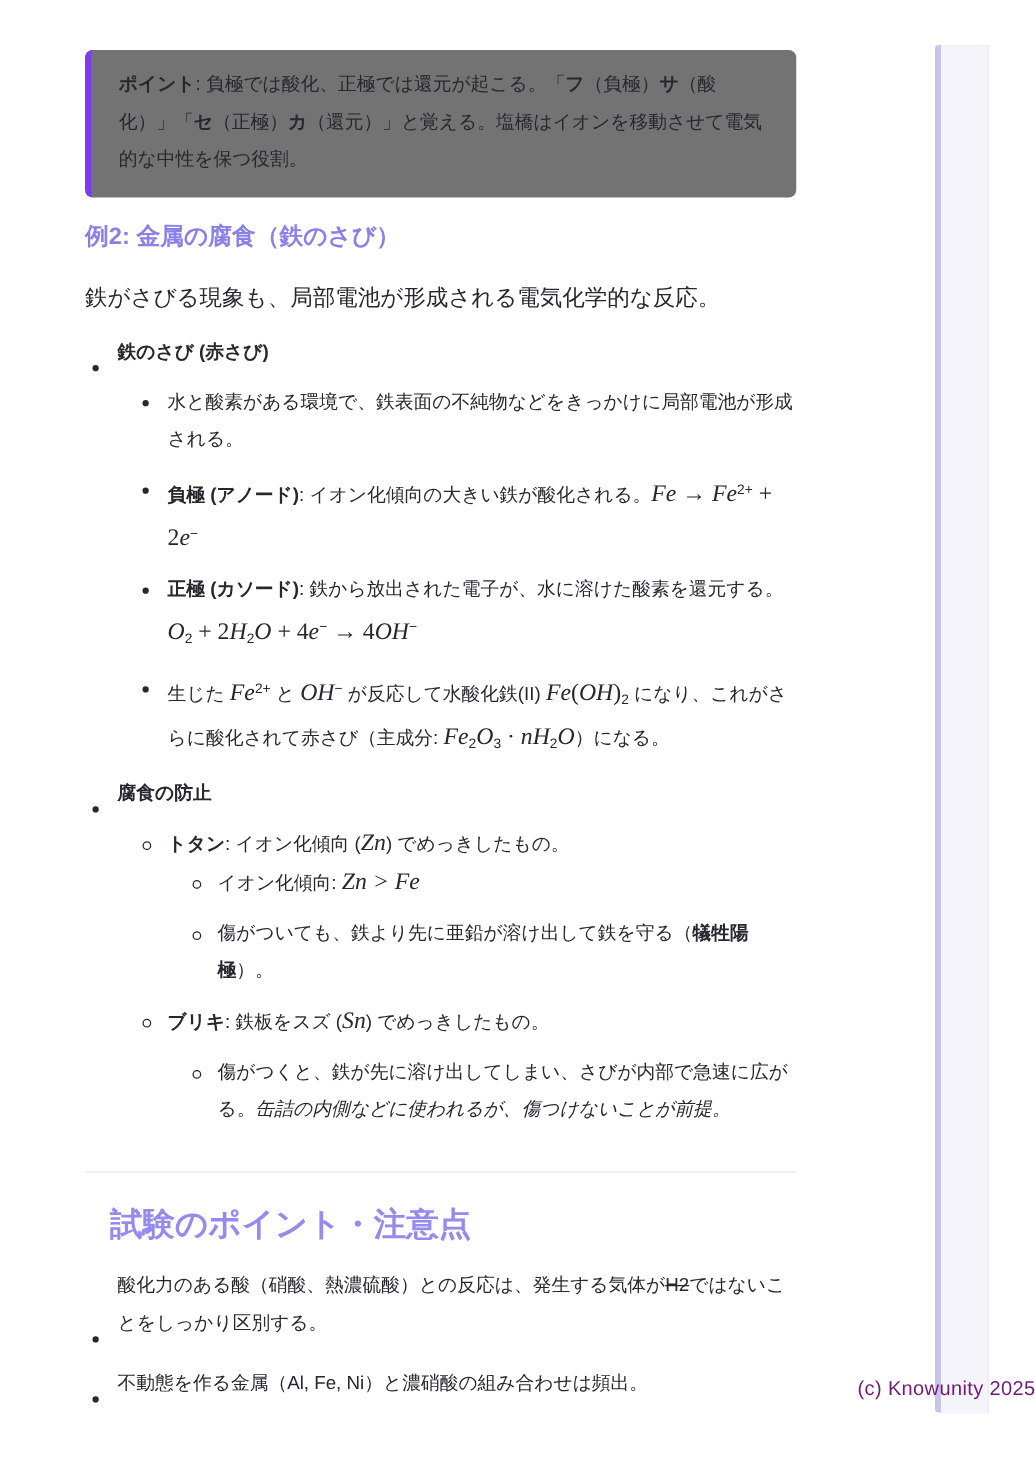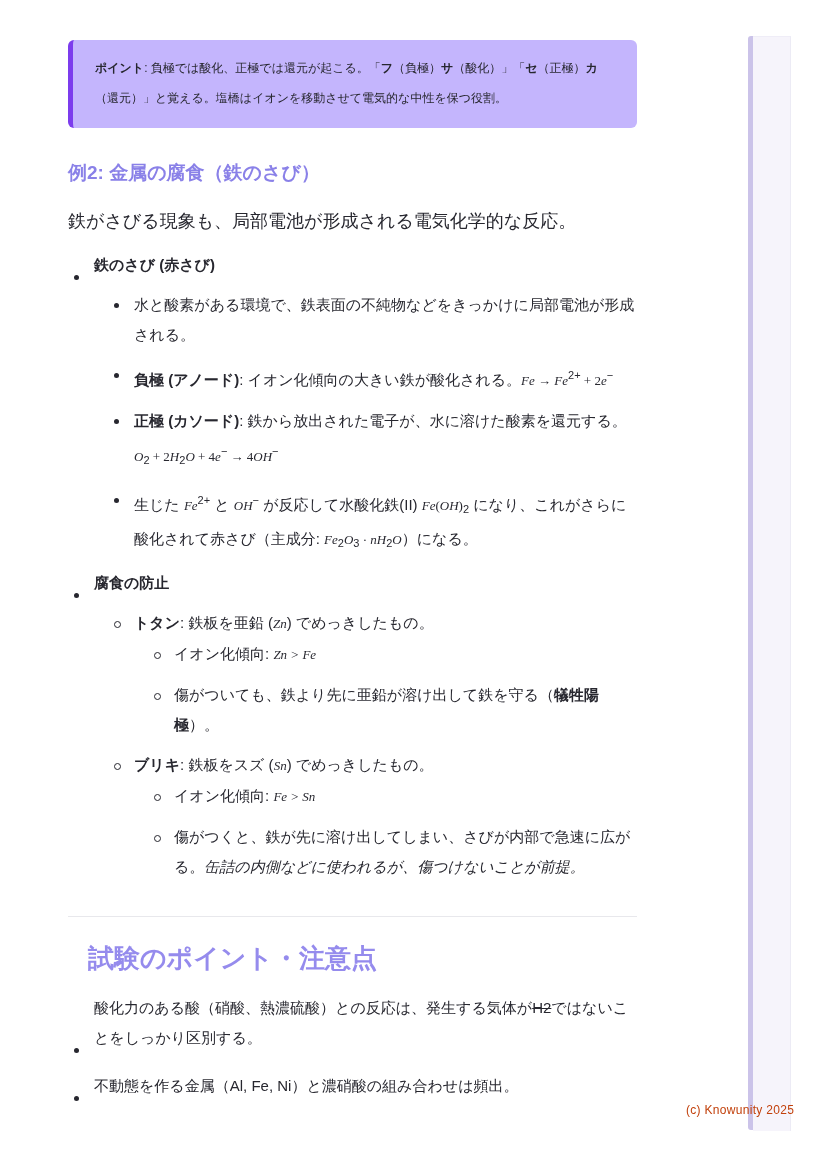--- a/index.html
+++ b/index.html
@@ -9,30 +9,30 @@
     overflow:hidden;
     font-family:"Liberation Sans","DejaVu Sans",sans-serif;
     color:#27272f;
     -webkit-font-smoothing:antialiased;
   }
   .content{position:absolute;left:68px;top:0;width:569px;}
 
   
   .callout{
     margin-top:40px;
-    background:#c4b5fd;
+    background:#737373;
     border-left:5px solid #7c3ced;
     border-radius:6px;
     padding:13px 24px 15px 22px;
-    font-size:12px;line-height:30px;
+    font-size:15px;line-height:30px;
   }
 
   
   .h3{
-    margin-top:33px;
+    margin-top:20px;
     font-size:19px;font-weight:700;
     color:#8a81e8;line-height:24px;
   }
   .h2{
     margin-top:24px;
     font-size:26px;font-weight:700;
     color:#958bed;line-height:34px;margin-left:20px;
   }
   .para{margin-top:21px;font-size:18px;line-height:30px;}
 
@@ -50,21 +50,21 @@
   }
   .marker.circle::before{
     content:"";width:5px;height:5px;border-radius:50%;
     border:1.2px solid #27272f;background:transparent;box-sizing:content-box;
   }
   .li-text{flex:1;font-size:15px;line-height:30px;}
 
   
   .r-b{font-weight:700;}
   .r-i{font-style:italic;}
-  .r-sf{font-family:"Liberation Serif","DejaVu Serif",serif;font-size:13px;}
+  .r-sf{font-family:"Liberation Serif","DejaVu Serif",serif;font-size:19px;}
   .r-sup{font-size:11px;vertical-align:6px;font-family:inherit;}
   .r-sub{font-size:11px;vertical-align:-3px;font-family:inherit;}
   .r-s{text-decoration:line-through;}
 
   .divider{margin-top:34px;border:0;border-top:1px solid #e8e8ec;height:0;}
 
   
   .edge-strip{
     position:absolute;left:748px;top:36px;width:42px;height:1094px;z-index:1;
   }
@@ -72,21 +72,21 @@
     position:absolute;left:0;top:0;width:5px;height:100%;
     background:#cbc3e9;border-radius:3px 0 0 3px;
   }
   .edge-panel{
     position:absolute;left:5px;top:0;width:37px;height:100%;
     background:#f6f4fb;border-right:1px solid #ecebf5;border-top:1px solid #efedf7;
   }
 
   .watermark{
     position:absolute;left:686px;top:1103px;z-index:3;
-    font-size:12px;color:#c2410c;letter-spacing:.3px;white-space:nowrap;
+    font-size:16px;color:#701a75;letter-spacing:.3px;white-space:nowrap;
   }
 </style>
 </head>
 <body>
 
 <div class="content">
 
   <div class="callout"><span class="r-b">ポイント</span><span>: 負極では酸化、正極では還元が起こる。「</span><span class="r-b">フ</span><span>（負極）</span><span class="r-b">サ</span><span>（酸化）」「</span><span class="r-b">セ</span><span>（正極）</span><span class="r-b">カ</span><span>（還元）」と覚える。塩橋はイオンを移動させて電気的な中性を保つ役割。</span></div>
 
   <div class="h3">例2: 金属の腐食（鉄のさび）</div>
@@ -113,37 +113,33 @@
       <div class="li lvl2">
         <span class="marker disc"></span>
         <span class="li-text"><span>生じた </span><span class="r-i r-sf">Fe</span><span class="r-sf r-sup">2+</span><span> と </span><span class="r-i r-sf">OH</span><span class="r-sf r-sup">−</span><span> が反応して水酸化鉄(II) </span><span class="r-i r-sf">Fe</span><span class="r-sf">(</span><span class="r-i r-sf">OH</span><span class="r-sf">)</span><span class="r-sf r-sub">2</span><span> になり、これがさらに酸化されて赤さび（主成分: </span><span class="r-i r-sf">Fe</span><span class="r-sf r-sub">2</span><span class="r-i r-sf">O</span><span class="r-sf r-sub">3</span><span class="r-sf"> · </span><span class="r-i r-sf">nH</span><span class="r-sf r-sub">2</span><span class="r-i r-sf">O</span><span>）になる。</span></span>
       </div>
       <div class="li lvl1">
         <span class="marker disc"></span>
         <span class="li-text"><span class="r-b">腐食の防止</span></span>
       </div>
       <div class="li lvl2">
         <span class="marker circle"></span>
-        <span class="li-text"><span class="r-b">トタン</span><span>: 鉄板を亜鉛 (</span><span class="r-i r-sf">Zn</span><span>) でめっきしたもの。</span></span>
+        <span class="li-text"><span class="r-b">トタン</span><span>: イオン化傾向 (</span><span class="r-i r-sf">Zn</span><span>) でめっきしたもの。</span></span>
       </div>
       <div class="li lvl3 tight">
         <span class="marker circle"></span>
         <span class="li-text"><span>イオン化傾向: </span><span class="r-i r-sf">Zn &gt; Fe</span></span>
       </div>
       <div class="li lvl3">
         <span class="marker circle"></span>
         <span class="li-text"><span>傷がついても、鉄より先に亜鉛が溶け出して鉄を守る（</span><span class="r-b">犠牲陽極</span><span>）。</span></span>
       </div>
       <div class="li lvl2">
         <span class="marker circle"></span>
         <span class="li-text"><span class="r-b">ブリキ</span><span>: 鉄板をスズ (</span><span class="r-i r-sf">Sn</span><span>) でめっきしたもの。</span></span>
-      </div>
-      <div class="li lvl3 tight">
-        <span class="marker circle"></span>
-        <span class="li-text"><span>イオン化傾向: </span><span class="r-i r-sf">Fe &gt; Sn</span></span>
       </div>
       <div class="li lvl3">
         <span class="marker circle"></span>
         <span class="li-text"><span>傷がつくと、鉄が先に溶け出してしまい、さびが内部で急速に広がる。</span><span class="r-i">缶詰の内側などに使われるが、傷つけないことが前提。</span></span>
       </div>
     </div>
 
   <hr class="divider">
 
   <div class="h2">試験のポイント・注意点</div>

